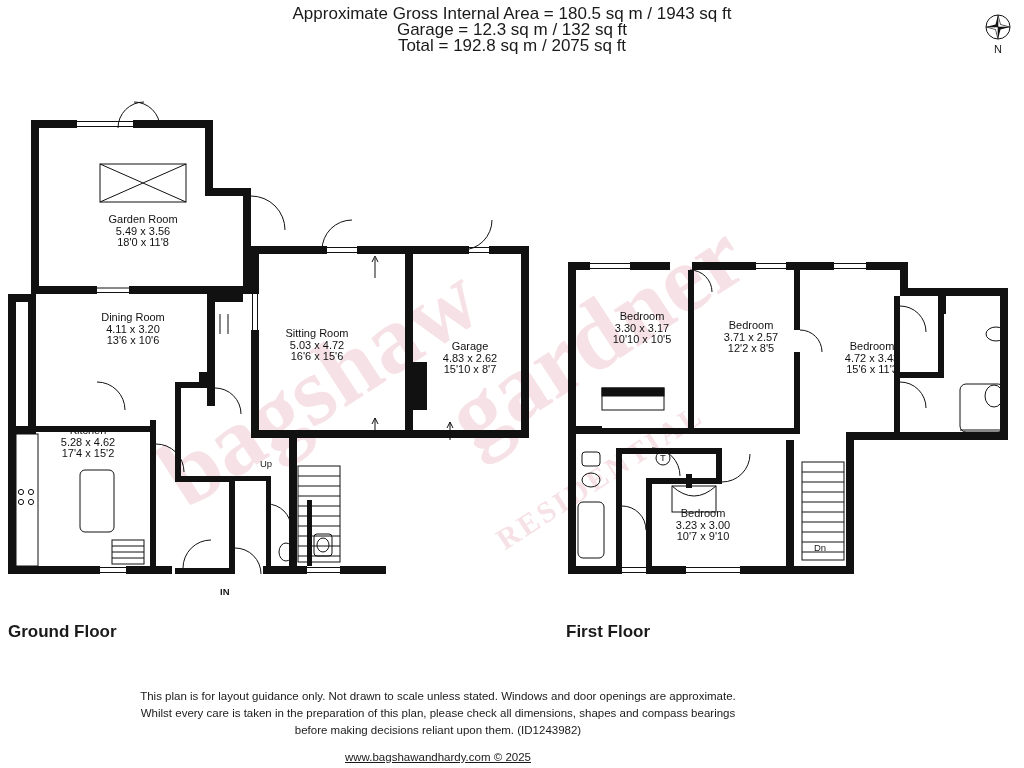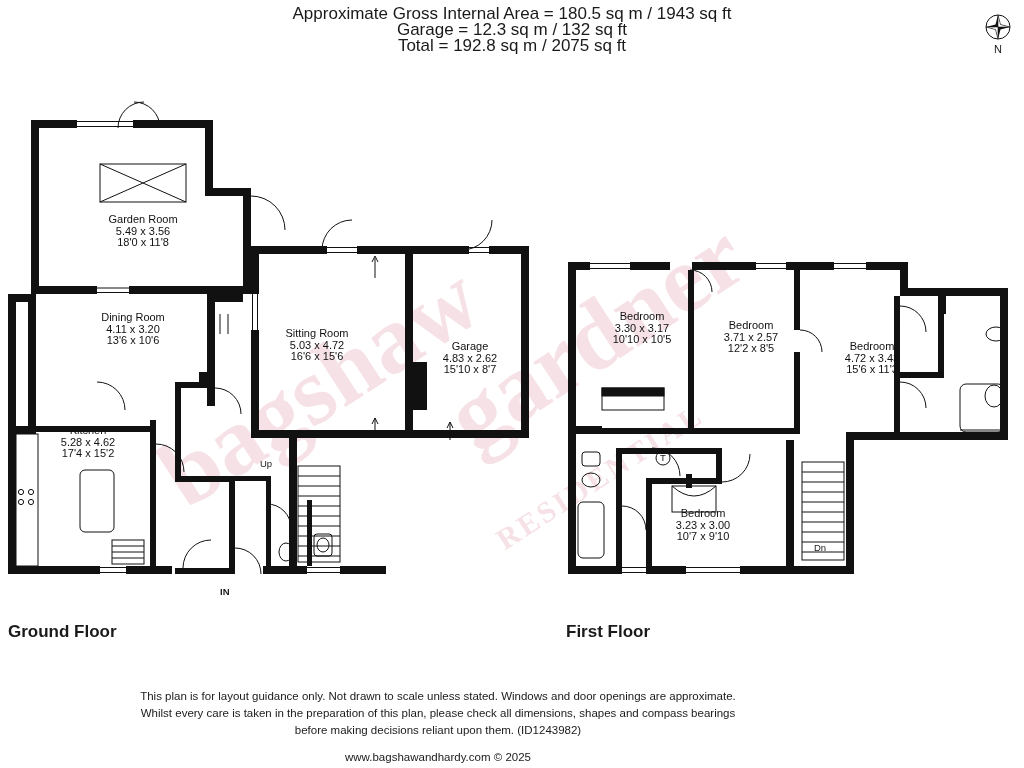--- a/index.html
+++ b/index.html
@@ -78,21 +78,21 @@
   }
 
   
   #footer {
     top: 688px; left: 0; width: 876px;
     text-align: center;
     font-size: 11.5px;
     line-height: 17px;
     z-index: 3;
   }
-  #footer .web { margin-top: 10px; }
+  #footer .web { margin-top: 10px; text-decoration: underline; }
 </style>
 </head>
 <body>
 
 <div id="header" class="abs">
   <div>Approximate Gross Internal Area = 180.5 sq m / 1943 sq ft</div>
   <div>Garage = 12.3 sq m / 132 sq ft</div>
   <div>Total = 192.8 sq m / 2075 sq ft</div>
 </div>
 

